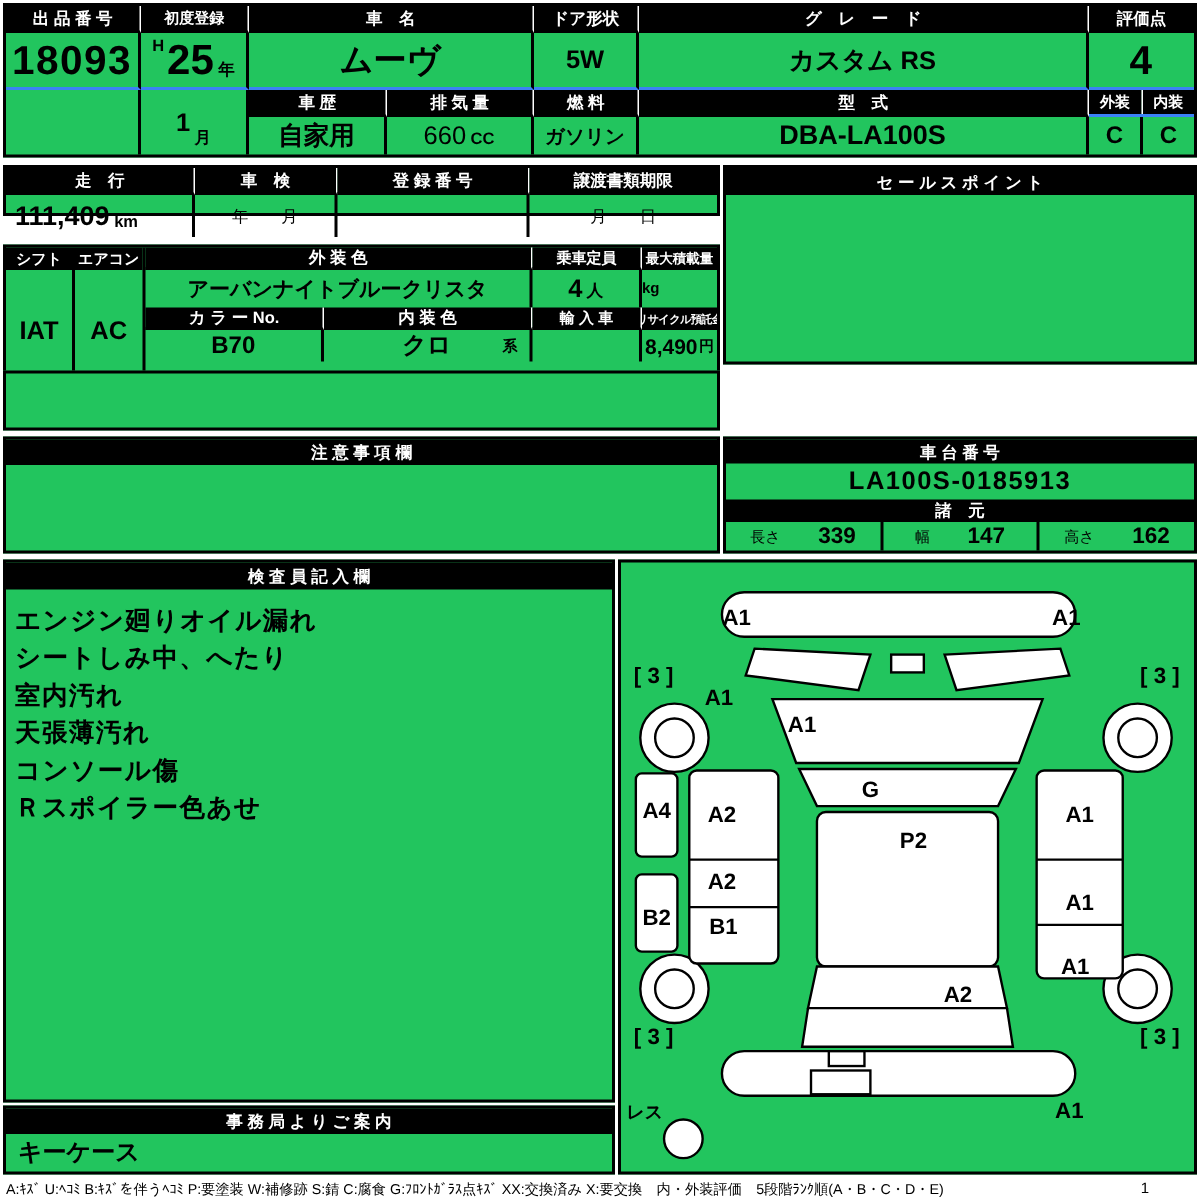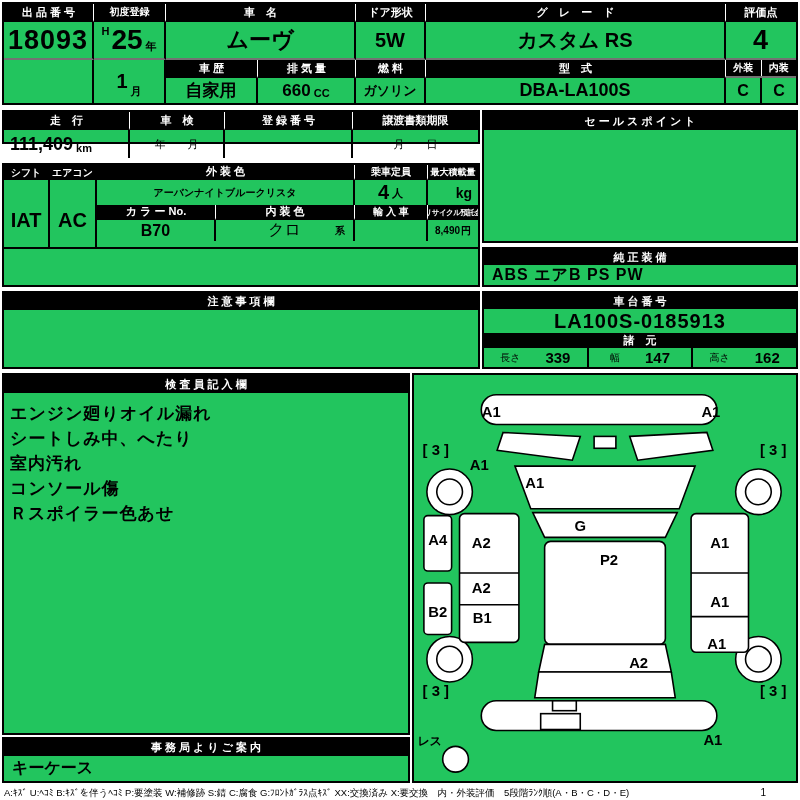--- a/index.html
+++ b/index.html
@@ -1,31 +1,31 @@
 <!DOCTYPE html>
 <html><head>
 <meta charset="utf-8">
 <style>
   * { margin:0; padding:0; box-sizing:border-box; }
   body { width:800px; height:800px; background:#fff; color:#000;
          font-family:"Liberation Sans","DejaVu Sans",sans-serif; }
   #sheet { position:relative; width:800px; height:800px; background:#fff; overflow:hidden; }
   .box { position:absolute; border:2px solid #000; background:#22c55e; }
-  .cell { border-right:2px solid #000; border-bottom:2px solid #737373; }
+  .cell { border-right:2px solid #000; border-bottom:2px solid #3b82f6; }
   .hd { background:#000; color:#fff; font-size:11px; font-weight:bold;
         display:flex; align-items:center; justify-content:center;
         white-space:nowrap; overflow:hidden; }
   .hd.cell { border-right:1px solid #fff; border-bottom:2px solid #000; }
   .nr { border-right:none !important; }
   .nb { border-bottom:none !important; }
   .val { display:flex; align-items:center; justify-content:center; font-weight:bold; white-space:nowrap; overflow:hidden; }
   .left { justify-content:flex-start; padding-left:6px; }
   .f27{font-size:27px;letter-spacing:1px} .f24{font-size:28px} .f22{font-size:22px}
-  .f20{font-size:20px} .f18{font-size:18px} .f17{font-size:17px} .f16{font-size:16px}
-  .f15{font-size:10px} .f13{font-size:13px}
+  .f20{font-size:17px} .f18{font-size:18px} .f17{font-size:17px} .f16{font-size:16px}
+  .f15{font-size:14px} .f13{font-size:13px}
   .plain11 { font-size:11px; font-weight:normal; display:flex; align-items:center; justify-content:center; }
   .unit { font-size:11px; font-weight:bold; align-self:flex-end; margin:0 0 4px 3px; }
   .era  { font-size:11px; font-weight:bold; align-self:flex-start; margin:3px 2px 0 0; }
   .grid1 { display:grid; grid-template-columns:90px 72px 92px 98px 70px 300px 70px;
            grid-template-rows:18px 38px 18px 25px; }
   .grid2 { display:grid; grid-template-columns:126px 95px 128px 125px; grid-template-rows:18px 28px; }
   .gridA { display:grid; grid-template-columns:258px 73px 50px; grid-template-rows:15px 25px; }
   .gridB { display:grid; grid-template-columns:119px 139px 73px 50px; grid-template-rows:15px 21px;text-align:center; }
   .split { display:flex; }
   .half { flex:1; display:flex; align-items:center; justify-content:center; }
@@ -63,21 +63,21 @@
       <span class="f20" style="font-weight:bold">1</span>
       <span class="unit">月</span>
     </div>
 
     <div class="hd cell" style="grid-column:3 / span 2;grid-row:1">車　名</div>
     <div class="val f22 cell" style="grid-column:3 / span 2;grid-row:2">ムーヴ</div>
     <div class="hd cell" style="grid-column:3;grid-row:3">車 歴</div>
     <div class="val f17 cell nb" style="grid-column:3;grid-row:4">自家用</div>
     <div class="hd cell" style="grid-column:4;grid-row:3">排 気 量</div>
     <div class="val cell nb" style="grid-column:4;grid-row:4">
-      <span class="f17" style="font-weight:bold">660</span>
+      <span class="f17" style="font-weight:normal">660</span>
       <span class="unit">CC</span>
     </div>
 
     <div class="hd cell" style="grid-column:5;grid-row:1">ドア形状</div>
     <div class="val f20 cell" style="grid-column:5;grid-row:2">5W</div>
     <div class="hd cell" style="grid-column:5;grid-row:3">燃 料</div>
     <div class="val f13 cell nb" style="grid-column:5;grid-row:4">ガソリン</div>
 
     <div class="hd cell" style="grid-column:6;grid-row:1">グ　レ　ー　ド</div>
     <div class="val f20 cell" style="grid-column:6;grid-row:2">カスタム RS</div>
@@ -127,50 +127,46 @@
     <div class="col" style="flex:1">
       <div class="gridA">
         <div class="hd cell" style="grid-column:1;grid-row:1">外 装 色</div>
         <div class="hd cell" style="grid-column:2;grid-row:1;font-size:10px">乗車定員</div>
         <div class="hd nr" style="grid-column:3;grid-row:1;font-size:9px">最大積載量</div>
         <div class="val f15 cell nb" style="grid-column:1;grid-row:2">アーバンナイトブルークリスタ</div>
         <div class="val cell nb" style="grid-column:2;grid-row:2">
           <span class="f20" style="font-weight:bold">4</span>
           <span class="unit">人</span>
         </div>
-        <div class="val nb nr" style="grid-column:3;grid-row:2;justify-content:flex-end;padding-right:6px;font-size:14px">
+        <div class="val nb nr" style="grid-column:3;grid-row:2;justify-content:flex-start;padding-right:6px;font-size:10px">
           <span></span>
           <span>kg</span>
         </div>
       </div>
       <div class="gridB">
         <div class="hd cell" style="grid-column:1;grid-row:1">カ ラ ー No.</div>
         <div class="hd cell" style="grid-column:2;grid-row:1">内 装 色</div>
         <div class="hd cell" style="grid-column:3;grid-row:1;font-size:10px">輸 入 車</div>
         <div class="hd nr" style="grid-column:4;grid-row:1;font-size:7.5px;letter-spacing:-0.5px">リサイクル預託金</div>
         <div class="val f16 cell nb" style="grid-column:1;grid-row:2">B70</div>
         <div class="val cell nb" style="grid-column:2;grid-row:2;position:relative">
-          <span class="f16" style="font-weight:normal">クロ</span>
+          <span class="f16" style="font-weight:bold">クロ</span>
           <span style="position:absolute;right:8px;bottom:3px;font-size:10px">系</span>
         </div>
         <div class="cell nb" style="grid-column:3;grid-row:2"></div>
         <div class="val nb nr" style="grid-column:4;grid-row:2">
           <span class="f15" style="font-weight:bold">8,490</span>
           <span style="font-size:10px;font-weight:bold;align-self:flex-end;margin:0 0 3px 1px">円</span>
         </div>
       </div>
     </div>
   </div>
 
   <div class="box col" style="left:2px;top:247px;width:478px;height:40px">
     <div style="flex:1"></div>
-  </div>
-  <div class="box col" style="left:482px;top:247px;width:316px;height:40px">
-    <div class="hd" style="height:16px;flex:none">純 正 装 備</div>
-    <div class="val f16" style="flex:1;justify-content:flex-start;padding-left:8px;letter-spacing:1px">ABS エアB PS PW</div>
   </div>
 
   <div class="box col" style="left:2px;top:291px;width:478px;height:78px">
     <div class="hd" style="height:17px;flex:none">注 意 事 項 欄</div>
     <div style="flex:1"></div>
   </div>
   <div class="box col" style="left:482px;top:291px;width:316px;height:78px">
     <div class="hd" style="height:16px;flex:none">車 台 番 号</div>
     <div class="val f20" style="height:24px;flex:none;letter-spacing:1px">LA100S-0185913</div>
     <div class="hd" style="height:15px;flex:none">諸　元</div>
@@ -189,20 +185,21 @@
       </div>
     </div>
   </div>
 
   <div class="box col" style="left:2px;top:373px;width:408px;height:362px">
     <div class="hd" style="height:18px;flex:none">検 査 員 記 入 欄</div>
     <div class="insp">
       <div class="iline">エンジン廻りオイル漏れ</div>
       <div class="iline">シートしみ中、へたり</div>
       <div class="iline">室内汚れ</div>
+      <div class="iline">天張薄汚れ</div>
       <div class="iline">コンソール傷</div>
       <div class="iline">Ｒスポイラー色あせ</div>
     </div>
   </div>
   <div class="box col" style="left:2px;top:737px;width:408px;height:46px">
     <div class="hd" style="height:17px;flex:none">事 務 局 よ り ご 案 内</div>
     <div class="val f16" style="flex:1;justify-content:flex-start;padding-left:8px">キーケース</div>
   </div>
 
   <div class="box" style="left:412px;top:373px;width:386px;height:410px">

